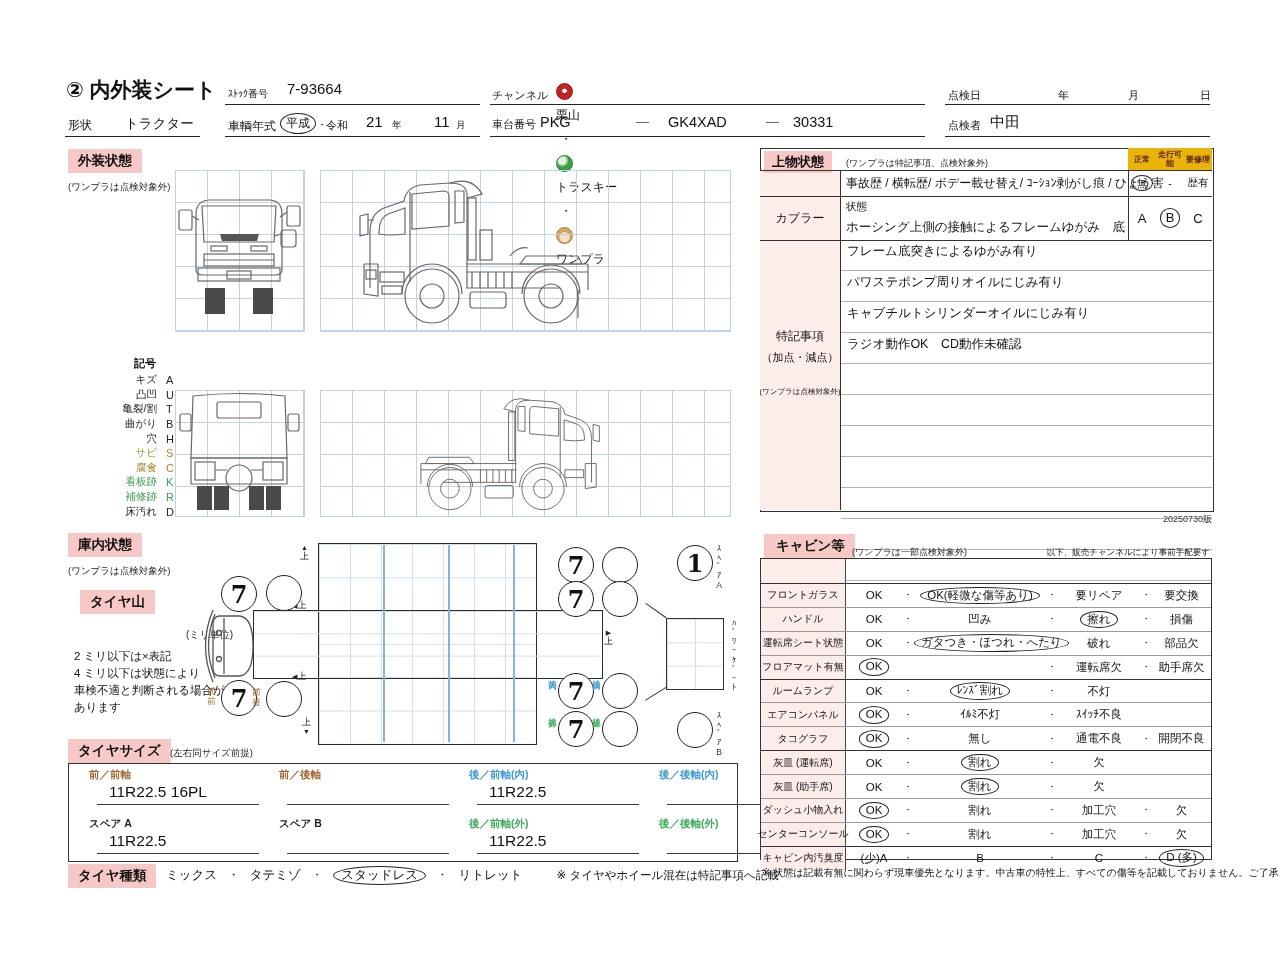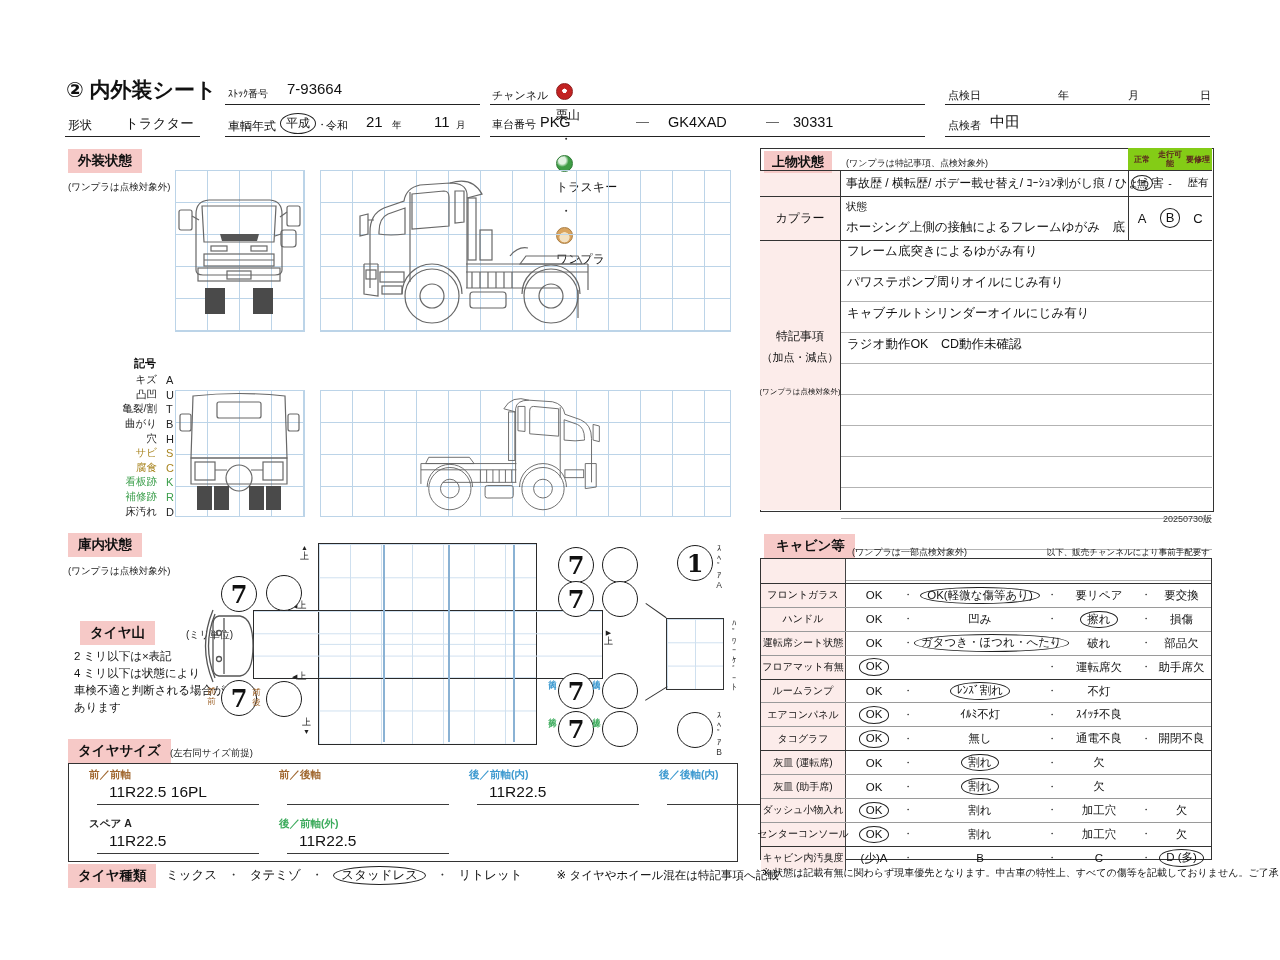--- a/index.html
+++ b/index.html
@@ -44,21 +44,21 @@
   #tt-row{position:absolute;left:160px;top:866px;display:flex;align-items:center;font-size:12.5px;}
   #tt-row .tt-opt{margin:0 6px;}
   #tt-row .tt-dot{margin:0 4px;color:#333;}
   #tt-note{margin-left:28px;font-size:11.5px;}
   #bs-box{position:absolute;left:760px;top:148px;width:452px;height:362px;border:1.3px solid #333;}
   #bs-pinkcol{position:absolute;left:760px;top:170px;width:80px;height:340px;background:#fcecea;}
   #body-notes{position:absolute;left:841px;top:240px;width:371px;height:270px;}
   #body-notes .bn-line{height:30px;line-height:22.5px;font-size:12.5px;padding-left:6px;white-space:nowrap;overflow:hidden;}
   #body-notes .bn-line + .bn-line{border-top:1px solid #b3b3b3;}
   #mini-head{position:absolute;left:1128px;top:148px;width:84px;height:22px;display:flex;}
-  #mini-head .mh-cell{width:28px;background:#84cc16;font-size:8px;line-height:9px;display:flex;align-items:center;justify-content:center;text-align:center;flex-wrap:wrap;color:#5a1f1f;font-weight:bold;}
+  #mini-head .mh-cell{width:28px;background:#eab308;font-size:8px;line-height:9px;display:flex;align-items:center;justify-content:center;text-align:center;flex-wrap:wrap;color:#5a1f1f;font-weight:bold;}
   .mrow{position:absolute;display:flex;}
   .mrow .m-cell{width:28px;display:flex;align-items:center;justify-content:center;}
   .circ{display:inline-block;border:1.4px solid #222;border-radius:50%;padding:0 7px;line-height:1.35;white-space:nowrap;}
   #cabin-box{position:absolute;left:760px;top:558px;width:452px;height:302px;border:1.3px solid #333;box-sizing:border-box;}
   .crow{display:grid;grid-template-columns:85px 56px 12px 132px 12px 82px 12px 1fr;align-items:center;height:22.9px;}
   .crow.c-empty{height:24px;}
   .crow .clab{background:#fcecea;border-right:1px solid #444;height:100%;display:flex;align-items:center;justify-content:center;font-size:10px;white-space:nowrap;}
   .crow .copt{text-align:center;font-size:11.5px;white-space:nowrap;}
   .crow .copt .circ{padding:0 6px;font-size:11.5px;}
   .crow .cdot{text-align:center;font-size:10px;color:#333;}
@@ -275,21 +275,21 @@
           <path d="M202,124 A29,29 0 0 1 260,124"></path>
         <rect x="150" y="122" width="36" height="16" rx="3"></rect>
         <rect x="148" y="28" width="8" height="62"></rect>
       </g>
     </svg>
   </div>
 
   <div class="chip" style="left:68px;top:533px;">庫内状態</div>
   <div class="note" style="left:68px;top:565px;">(ワンプラは点検対象外)</div>
 
-  <div class="chip" style="left:80px;top:621px;">タイヤ山</div>
+  <div class="chip" style="left:80px;top:590px;">タイヤ山</div>
   <div class="note" style="left:186px;top:628px;font-size:10px;">(ミリ単位)</div>
   <div id="tread-notes">
       <div>2 ミリ以下は×表記</div>
       <div>4 ミリ以下は状態により</div>
       <div>車検不適と判断される場合が</div>
       <div>あります</div>
     </div>
 
   <div id="unfold-main"></div>
   <div id="unfold-band"></div>
@@ -362,22 +362,30 @@
       </div>
       <div class="ts-cell">
         <div class="ts-label" style="color: rgb(62, 154, 208);">後／後軸(内)</div>
         <div class="ts-value"></div>
       </div>
       <div class="ts-cell">
         <div class="ts-label" style="color: rgb(34, 34, 34);">スペア A</div>
         <div class="ts-value">11R22.5</div>
       </div>
       <div class="ts-cell">
+        <div class="ts-label" style="color: rgb(34, 34, 34);">スペア B</div>
+        <div class="ts-value"></div>
+      </div>
+      <div class="ts-cell">
         <div class="ts-label" style="color: rgb(60, 171, 92);">後／前軸(外)</div>
         <div class="ts-value">11R22.5</div>
+      </div>
+      <div class="ts-cell">
+        <div class="ts-label" style="color: rgb(60, 171, 92);">後／後軸(外)</div>
+        <div class="ts-value"></div>
       </div>
     </div>
 
   <div class="chip" style="left:68px;top:864px;">タイヤ種類</div>
   <div id="tt-row">
       <span class="tt-opt">ミックス</span>
       <span class="tt-dot">・</span>
       <span class="tt-opt">タテミゾ</span>
       <span class="tt-dot">・</span>
       <span class="tt-opt circ">スタッドレス</span>

